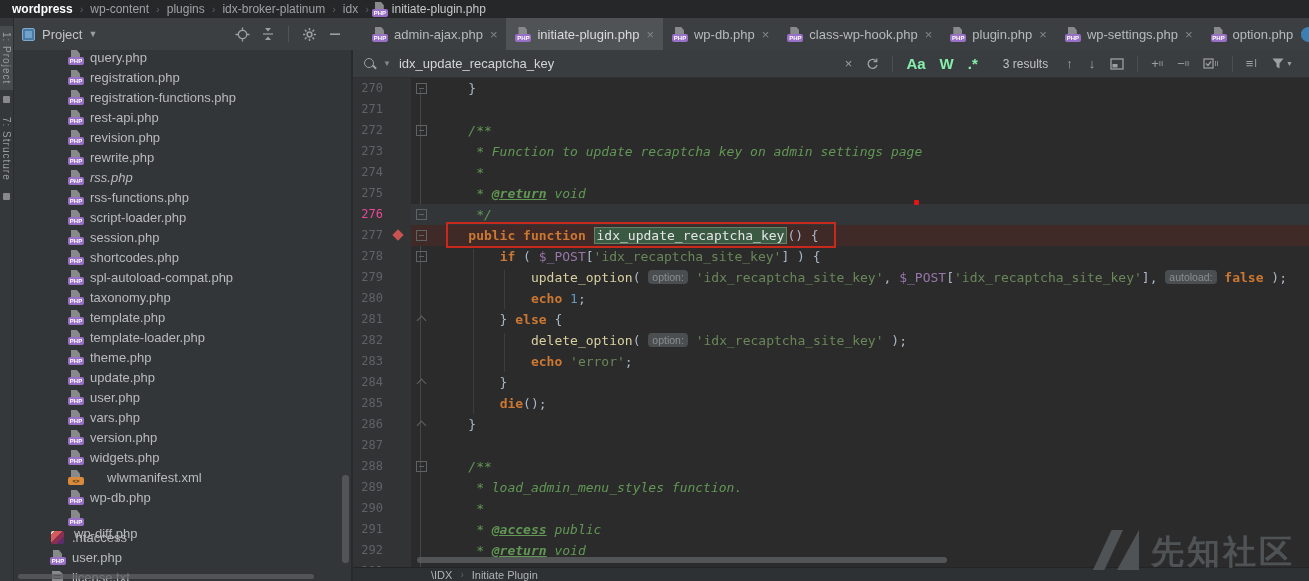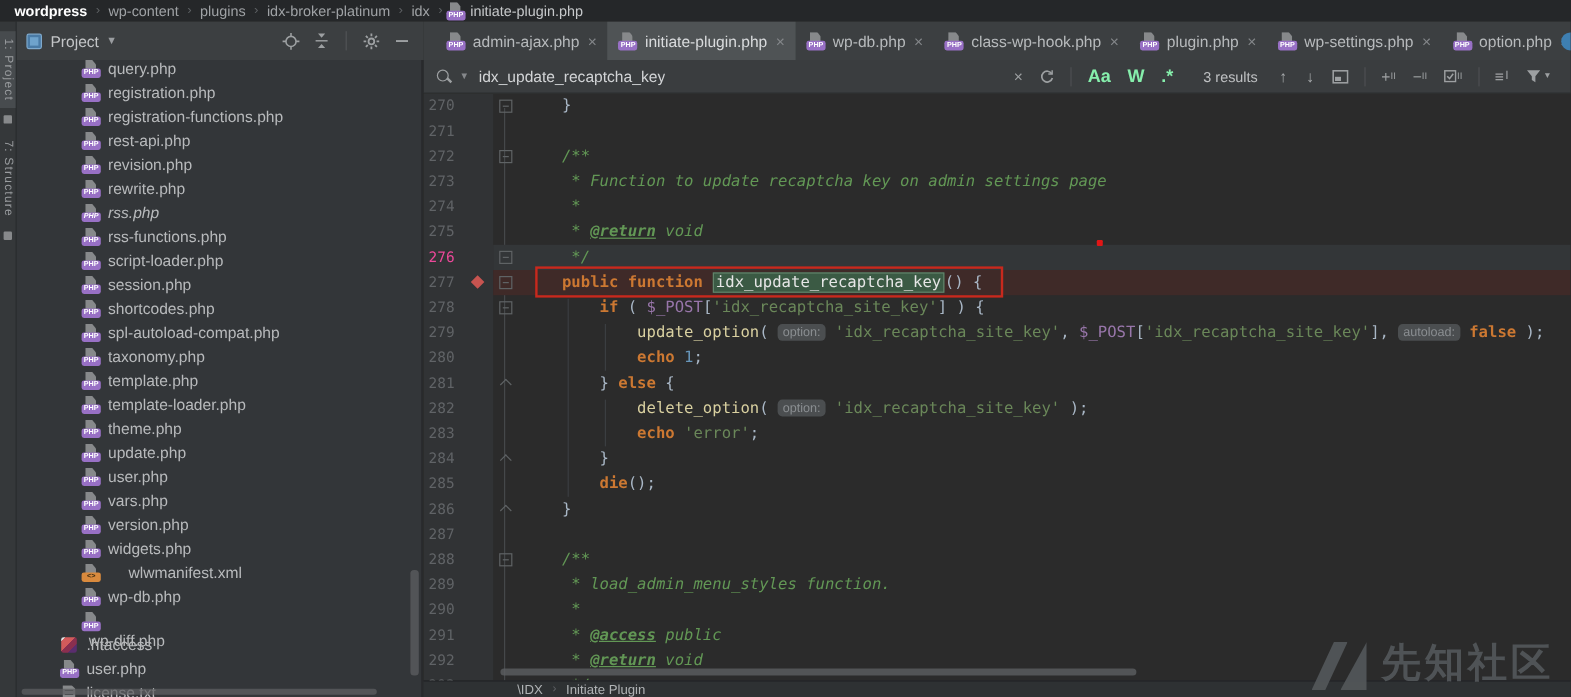--- a/index.html
+++ b/index.html
@@ -84,21 +84,21 @@
   .file-icon.txt .fi-txt::after{content:"";position:absolute;left:2px;top:4px;width:7px;height:7px;
     background:repeating-linear-gradient(#3a3c3e 0 1px,transparent 1px 3px)}
 
   
   #editor{position:absolute;left:353px;top:78px;width:956px;height:489px;background:var(--bg-editor);overflow:hidden}
   #gutter-bg{position:absolute;left:0;top:0;width:58px;height:100%;background:var(--bg-gutter)}
   #fold-guide{position:absolute;left:67px;top:12px;height:480px;width:1px;background:#45484a}
   .indent-guide{position:absolute;width:1px;background:#3b3e41}
   #code{position:absolute;left:0;top:0;width:100%;font-family:"DejaVu Sans Mono",monospace;font-size:13px}
   .code-line{height:21px;line-height:21px;display:flex}
-  .code-line .ln{width:34px;text-align:center;padding-right:4px;color:var(--ln);font-size:12px;flex:0 0 34px;z-index:2}
+  .code-line .ln{width:34px;text-align:right;padding-right:4px;color:var(--ln);font-size:12px;flex:0 0 34px;z-index:2}
   .code-line .mark{width:24px;flex:0 0 24px;z-index:2;position:relative}
   .code-line.cur .ln{color:#ec4899}
   .line-body{flex:1;display:flex;min-width:0}
   .code-line.cur .line-body{background:#333638}
   .code-line.hl .line-body{background:#3f2a28}
   .fold{width:20px;flex:0 0 20px;position:relative}
   .fold.m::before{content:"";display:block;width:9px;height:9px;border:1px solid #5f6365;margin:5px auto 0;
     background:linear-gradient(#5f6365,#5f6365) center/5px 1px no-repeat}
   .fold.u::before{content:"";display:block;width:6px;height:6px;border-left:1.4px solid #5f6365;border-top:1.4px solid #5f6365;
     transform:rotate(45deg);margin:8px auto 0}
@@ -118,21 +118,21 @@
   #annotation-box{position:absolute;left:93px;top:144px;width:390px;height:26px;border:2px solid #c9291d;z-index:5}
   #red-dot{position:absolute;left:561px;top:122px;width:5px;height:5px;background:#e01616;border-radius:1px;z-index:5}
   #editor-hscroll{position:absolute;left:64px;top:479px;width:530px;height:6px;background:#5d5f61;border-radius:3px;opacity:.8;z-index:6}
 
   
   #status-bar{position:absolute;left:353px;top:567px;width:956px;height:14px;background:#2e3133;border-top:1px solid #222426;
     display:flex;align-items:center;padding-left:78px;font-size:11px;color:#b0b3b5}
   #status-bar .bc-sep{color:#5e6164;margin:0 8px;font-size:10px}
 
   
-  #watermark{position:absolute;right:14px;bottom:6px;display:flex;align-items:flex-end;z-index:9;opacity:.92}
+  #watermark{position:absolute;right:14px;bottom:6px;display:flex;align-items:flex-start;z-index:9;opacity:.92}
   .wm-logo{position:relative;width:46px;height:40px;margin-right:12px}
   .wm-a{position:absolute;left:0;top:0;width:30px;height:40px;background:#53575a;
     clip-path:polygon(62% 0,100% 0,38% 100%,0 100%)}
   .wm-b{position:absolute;left:24px;top:0;width:22px;height:40px;background:#53575a;
     clip-path:polygon(100% 0,100% 100%,0 100%)}
   #watermark .wm-text{font-size:33px;font-weight:bold;color:#53575a;letter-spacing:3px}
 
   svg.ui{display:block}
 </style>
 </head>

